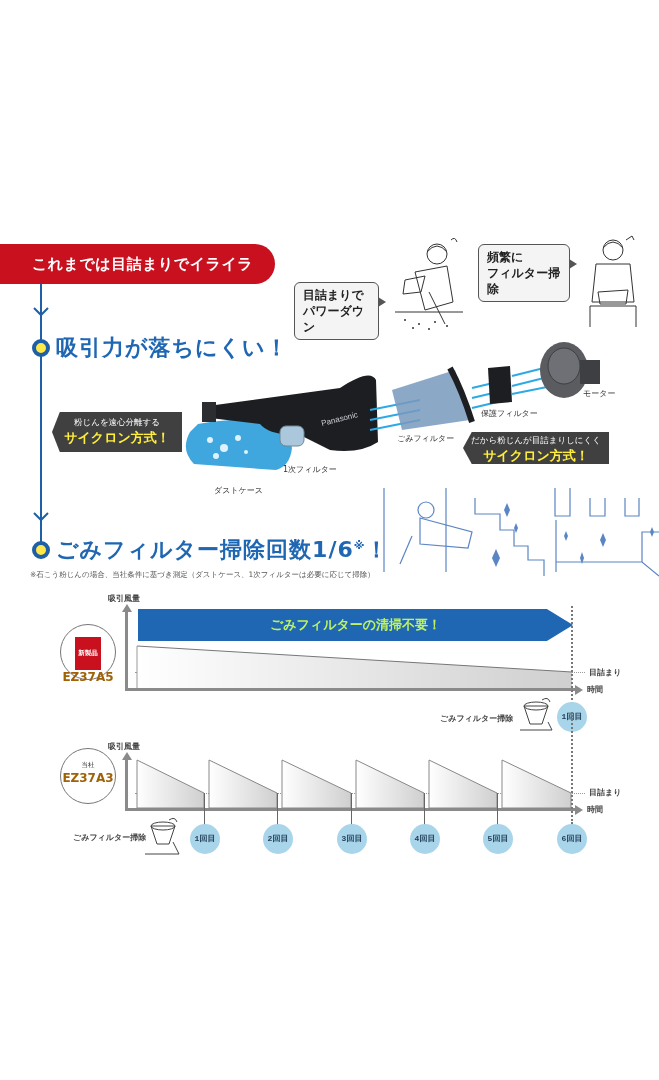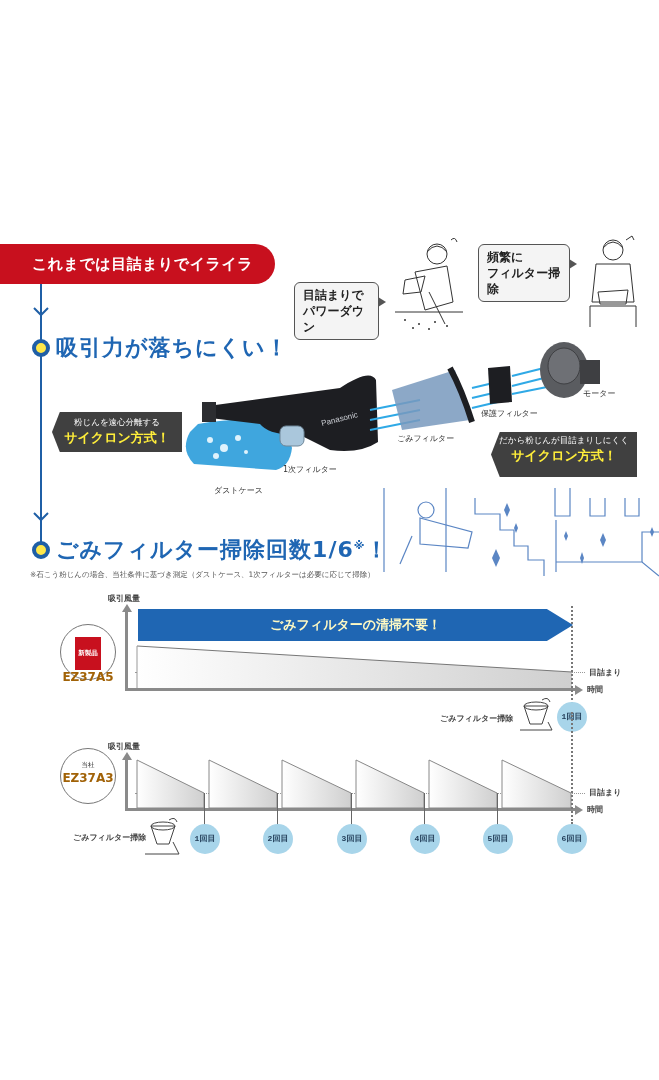--- a/index.html
+++ b/index.html
@@ -55,21 +55,21 @@
   .arrow-up { position: absolute; width: 0; height: 0; border-left: 5px solid transparent; border-right: 5px solid transparent; border-bottom: 8px solid #8a8a8a; }
   .arrow-right { position: absolute; width: 0; height: 0; border-top: 5px solid transparent; border-bottom: 5px solid transparent; border-left: 8px solid #8a8a8a; }
   .model-circle {
     position: absolute; width: 56px; height: 56px; border-radius: 50%; border: 1px solid #777;
     text-align: center; background: #fff;
   }
   .model-circle .tag { display: inline-block; font-size: 6.5px; margin-top: 12px; }
   .model-circle .tag.new { background: #c8101e; color: #fff; padding: 12px 3px; font-weight: bold; }
   .model-circle .model { display: block; font-size: 12px; font-weight: bold; color: #a16207; }
   .blue-arrow {
-    position: absolute; background: #1f66b3; color: #fef9c3; font-weight: bold; font-size: 13px;
+    position: absolute; background: #1f66b3; color: #bef264; font-weight: bold; font-size: 13px;
     text-align: center; clip-path: polygon(0 0, 94% 0, 100% 50%, 94% 100%, 0 100%);
   }
   .count-circle {
     position: absolute; width: 30px; height: 30px; border-radius: 50%; background: #a8d5ea;
     font-size: 8px; font-weight: bold; color: #1f3a55; text-align: center; line-height: 30px; font-family: Liberation Mono, monospace;
   }
   .axis-text { position: absolute; font-size: 8px; color: #444; font-weight: bold; }
   .dotline { position: absolute; border-top: 1px dotted #999; height: 0; }
   .vdot { position: absolute; border-left: 2px dotted #777; width: 0; }
   .vline { position: absolute; width: 1px; background: #666; }
@@ -180,21 +180,21 @@
 <div class="part-label" style="left:583px; top:388px;">モーター</div>
 <div class="part-label" style="left:481px; top:408px;">保護フィルター</div>
 <div class="part-label" style="left:397px; top:433px;">ごみフィルター</div>
 <div class="part-label" style="left:283px; top:464px;">1次フィルター</div>
 <div class="part-label" style="left:214px; top:485px;">ダストケース</div>
 
 <div class="hexcall" style="left:52px; top:412px; width:130px; height:40px;">
   <span class="small">粉じんを遠心分離する</span>
   <span class="big">サイクロン方式！</span>
 </div>
-<div class="hexcall" style="left:463px; top:432px; width:146px; height:45px;margin-left:28px;">
+<div class="hexcall" style="left:463px; top:432px; width:146px; height:32px;">
   <span class="small" style="margin-top:3px;">だから粉じんが目詰まりしにくく</span>
   <span class="big">サイクロン方式！</span>
 </div>
 
 <svg class="abs" style="left:380px; top:488px;" width="279" height="90">
   <g fill="none" stroke="#5b86c4" stroke-width="1.2">
     <path d="M4 0 L4 84"></path>
       <path d="M66 0 L66 84"></path>
     <path d="M95 10 L95 26 L120 26 L120 42 L134 42 L134 58 L148 58 L148 72 L164 72 L164 88"></path>
     <path d="M175 0 L175 28 L190 28 L190 0"></path>

